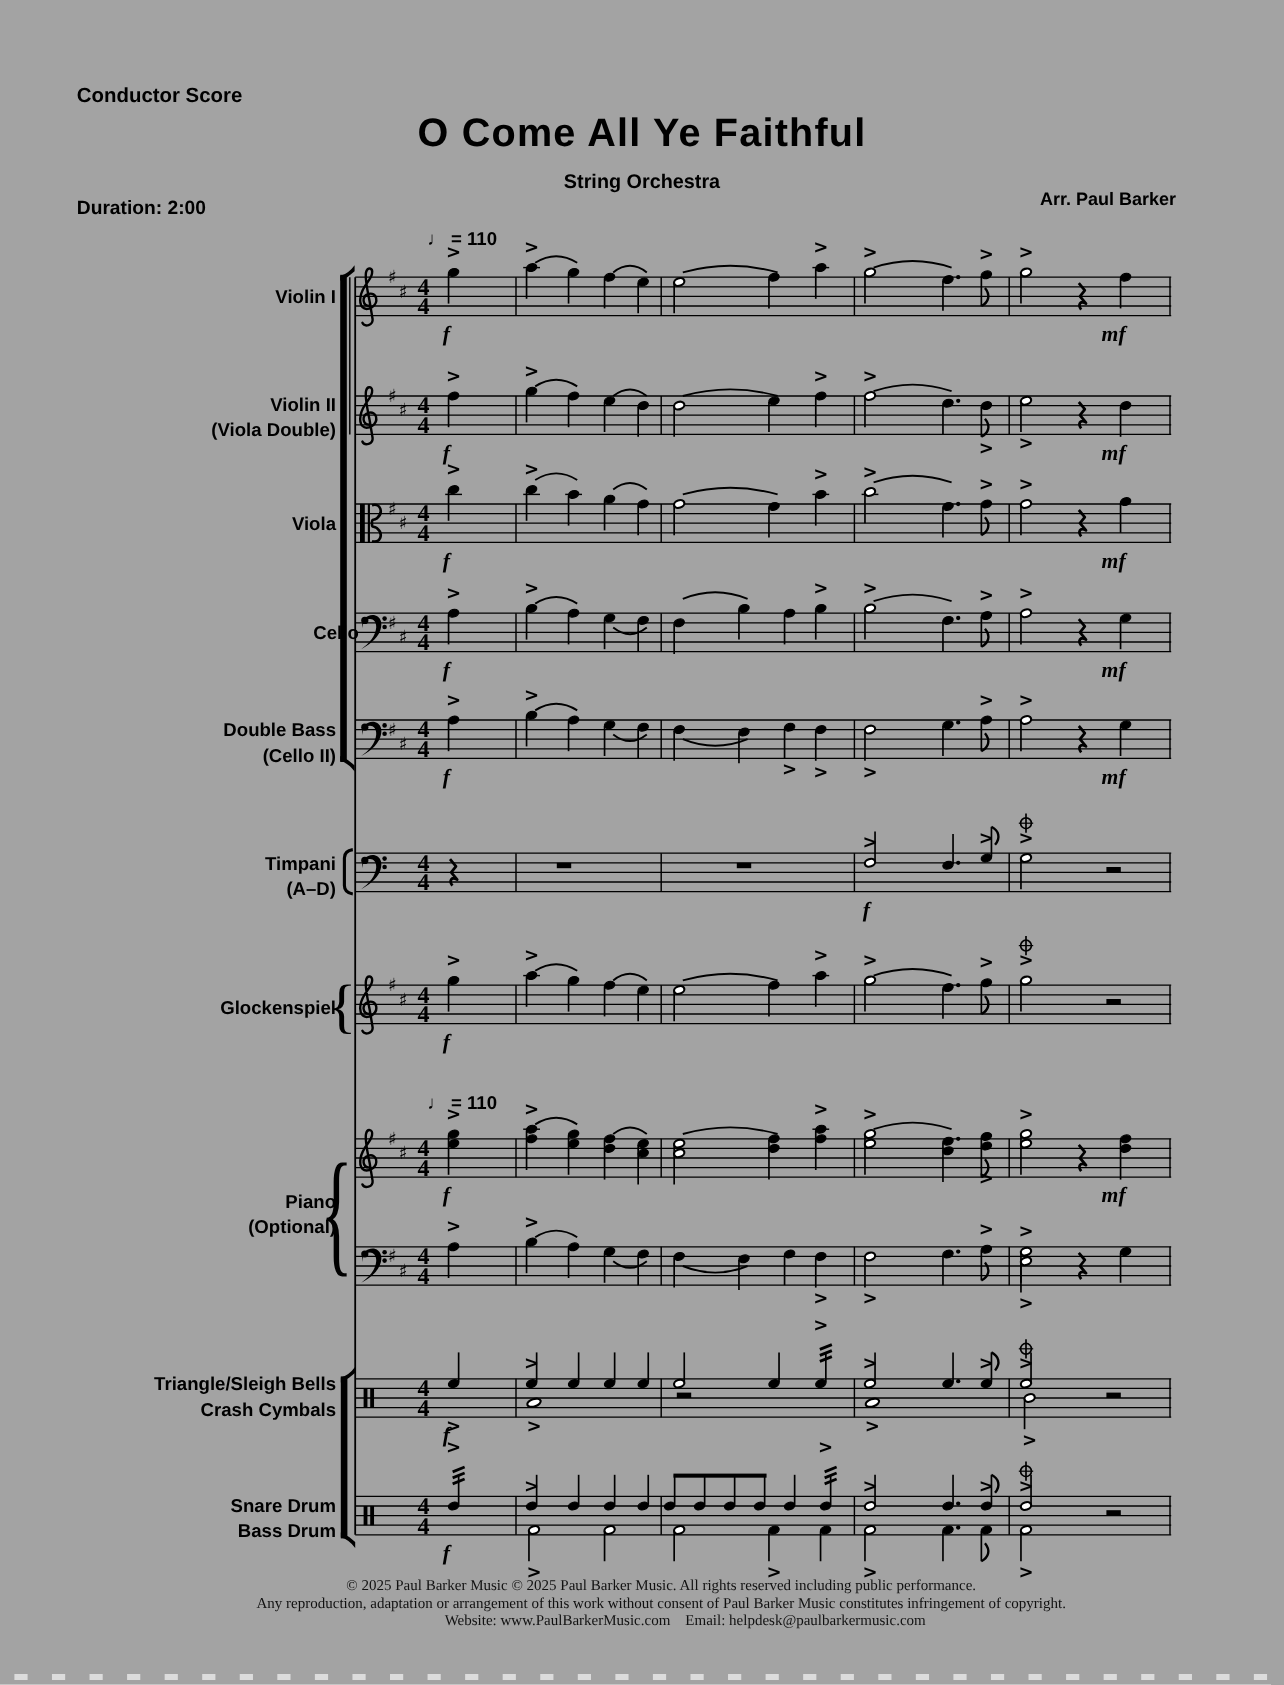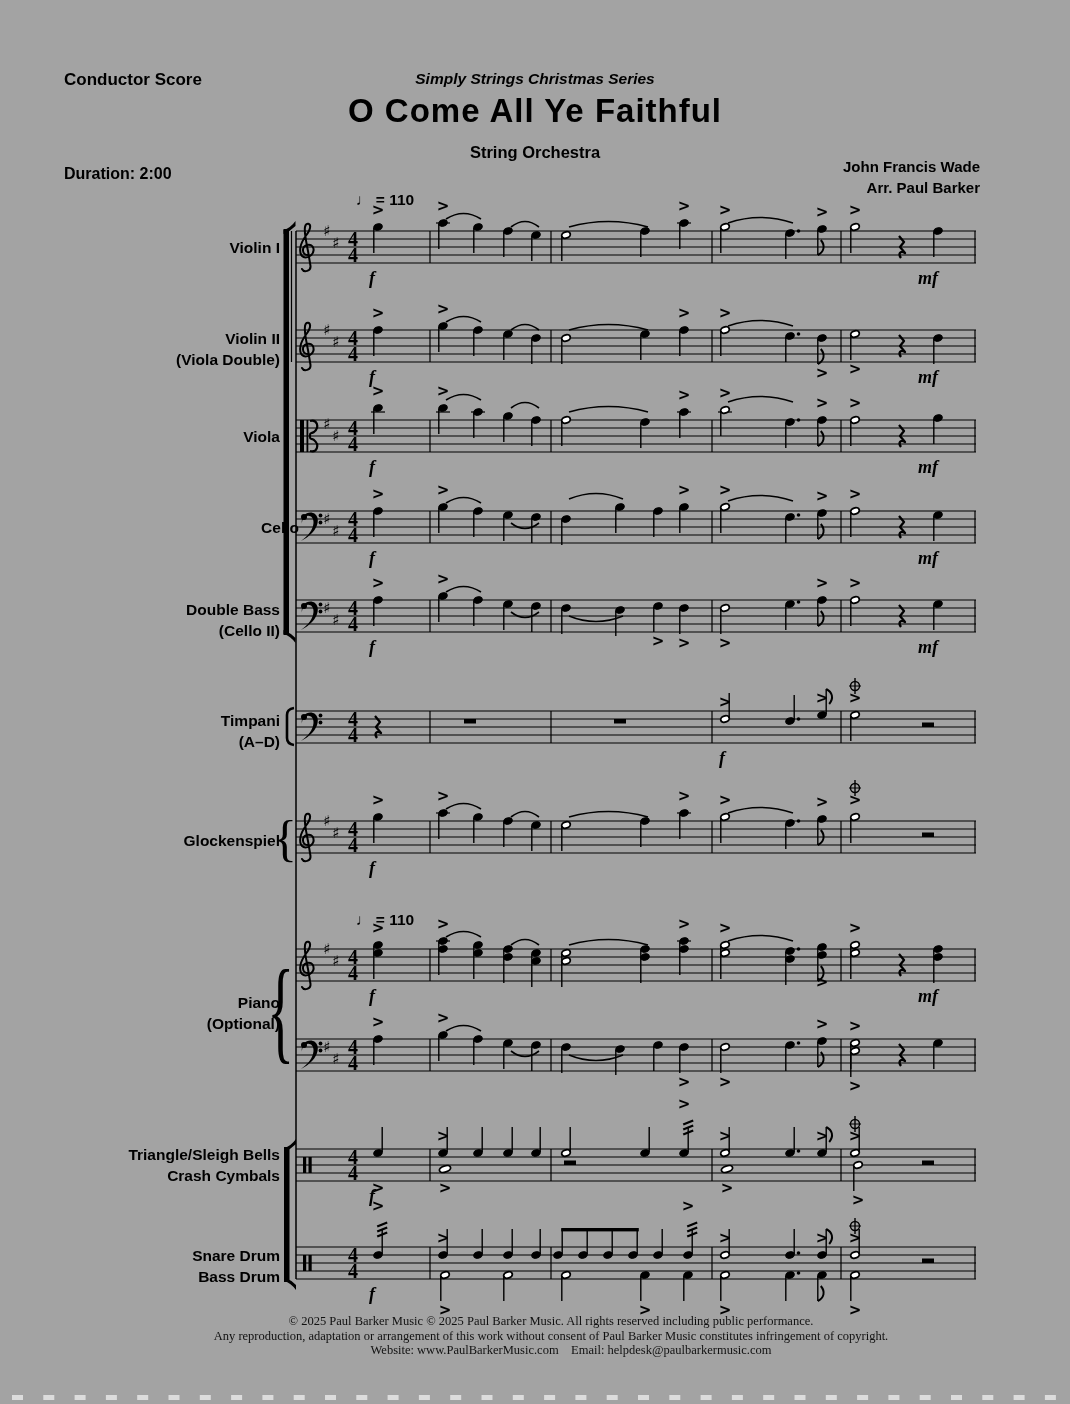--- a/index.html
+++ b/index.html
@@ -22,26 +22,24 @@
           font-size:12.5px;color:#111;white-space:pre;}
   .f1{top:1314px;} .f2{top:1329px;} .f3{top:1343px;padding-left:20px;}
   #score-svg{position:absolute;left:0;top:0;}
 </style>
 </head>
 <body>
 
 <div class="page">
 
   <div class="abs score-type">Conductor Score</div>
-  <div class="abs ctr series">Simply Strings Christmas Series</div>
   <div class="abs ctr title">O Come All Ye Faithful</div>
   <div class="abs ctr subtitle">String Orchestra</div>
   <div class="abs duration">Duration: 2:00</div>
   <div class="abs credits">
-    <div>John Francis Wade</div>
     <div>Arr. Paul Barker</div>
   </div>
 
   <div class="abs tempo tempo1">♩ = 110</div>
   <div class="abs tempo tempo2">♩ = 110</div>
 
   <svg id="score-svg" width="1070" height="1404" viewBox="0 0 1070 1404">
       <g>
         <line x1="296" y1="231" x2="976" y2="231" stroke="#000" stroke-width="1.1"></line>
         <line x1="296" y1="239" x2="976" y2="239" stroke="#000" stroke-width="1.1"></line>

